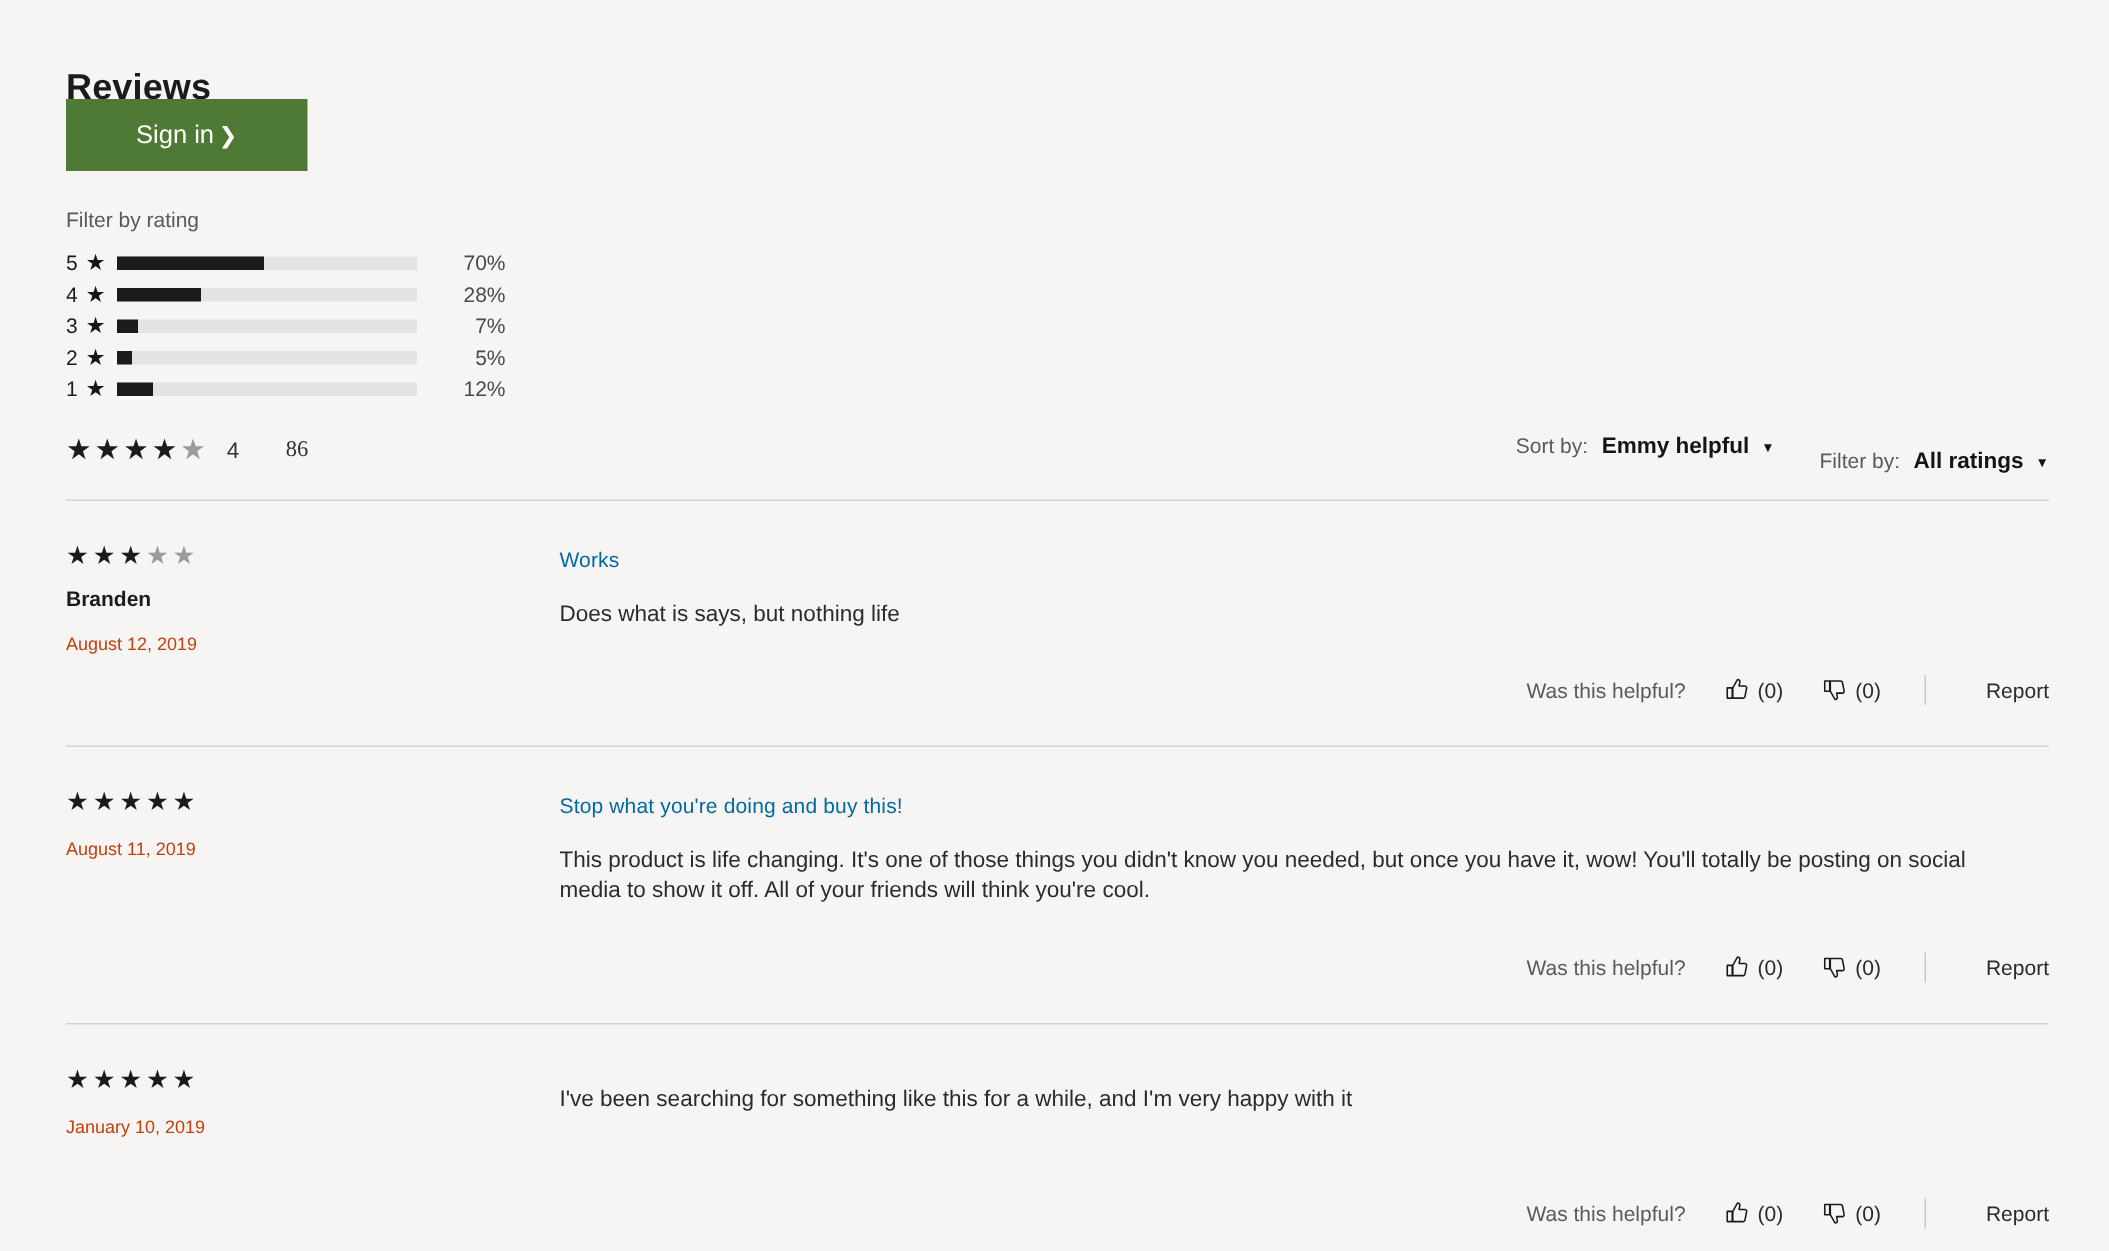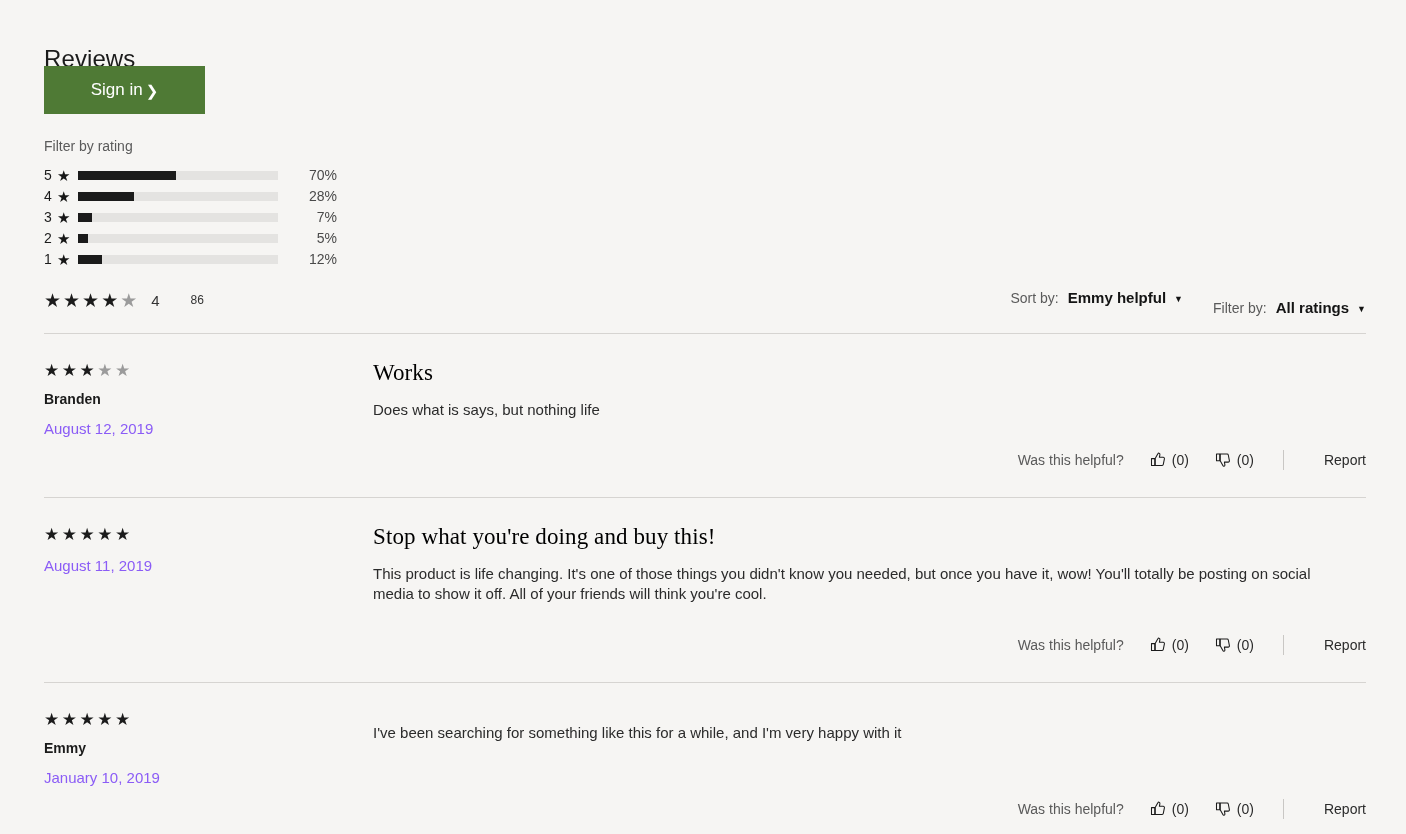--- a/index.html
+++ b/index.html
@@ -23,21 +23,21 @@
     width: 1406px;
     height: 834px;
   }
 
   
   .reviews-heading {
     position: absolute;
     left: 44px;
     top: 28px;
     font-size: 24px;
-    font-weight: 400;
+    font-weight: 700;
     line-height: 30px;
     color: #1b1b1b;
     letter-spacing: 0.1px;
   }
 
   .signin-button {
     position: absolute;
     left: 44px;
     top: 66px;
     width: 161px;
@@ -136,24 +136,25 @@
   }
   .star-on { color: #1b1b1b; }
   .star-off { color: #9b9b9b; }
   .avg-value {
     font-size: 15px;
     color: #333333;
     margin-left: 12px;
     line-height: 23px;
   }
   .avg-count {
-    font-size: 12px;
+    font-size: 15px;
     color: #333333;
     margin-left: 31px;
     line-height: 23px;
+    font-family: Liberation Serif, serif;
   }
 
   
   .controls {
     position: absolute;
     right: 40px;
     top: 279px;
     display: flex;
     align-items: center;
     font-size: 14px;
@@ -213,38 +214,37 @@
     white-space: nowrap;
   }
   .review-author {
     font-size: 14px;
     font-weight: 700;
     color: #1b1b1b;
     margin-top: 8px;
     line-height: 19px;
   }
   .review-date {
-    font-size: 15px;
-    color: #8b5cf6;
+    font-size: 12px;
+    color: #c2410c;
     margin-top: 10px;
     line-height: 20px;
   }
   .review-right {
     position: absolute;
     left: 373px;
     top: 0;
     width: 975px;
   }
   .review-title {
-    font-size: 23px;
+    font-size: 14px;
     font-weight: 400;
-    color: #000000;
+    color: #0369a1;
     line-height: 26px;
     letter-spacing: 0.1px;
-    font-family: Liberation Serif, serif;
   }
   .review-body {
     font-size: 15px;
     color: #2b2b2b;
     line-height: 20px;
     margin-top: 14px;
     max-width: 968px;
   }
 
   
@@ -434,21 +434,20 @@
           </span>
           <span class="vote-count">(0)</span>
         </span>
         <span class="vote-sep"></span>
         <span class="report-link">Report</span>
       </div>
       <div class="rule" style="top: 682px;"></div>
       <div class="review" style="top: 709px;">
         <div class="review-left">
           <div class="review-stars"><span class="star-on">★</span><span class="star-on">★</span><span class="star-on">★</span><span class="star-on">★</span><span class="star-on">★</span></div>
-          <div class="review-author">Emmy</div>
           <div class="review-date">January 10, 2019</div>
         </div>
         <div class="review-right">
           <div class="review-body">I've been searching for something like this for a while, and I'm very happy with it</div>
         </div>
       </div>
       <div class="helpful-row" style="top: 799px;">
         <span class="helpful-label">Was this helpful?</span>
         <span class="vote-btn">
           <span>

